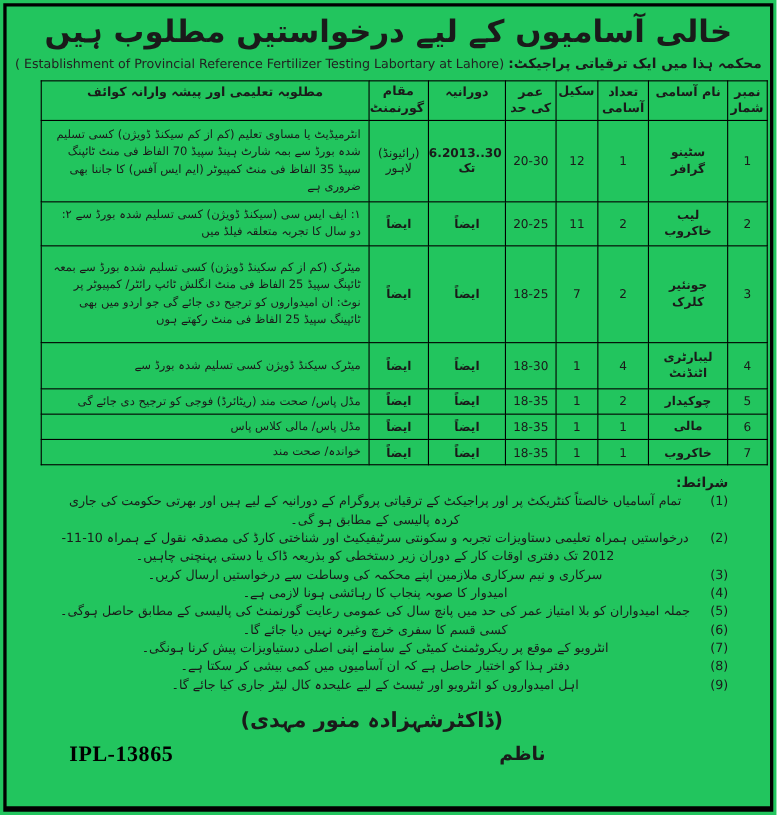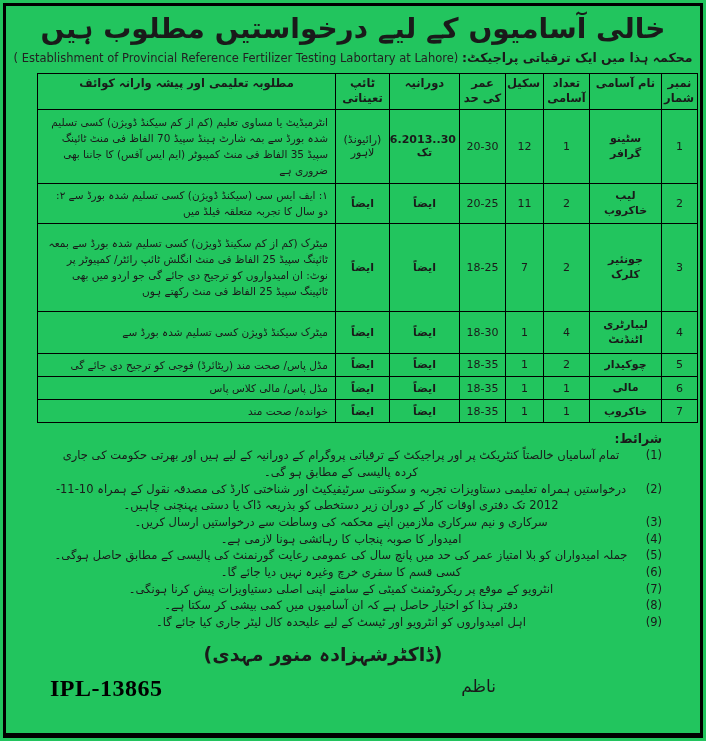--- a/index.html
+++ b/index.html
@@ -89,34 +89,34 @@
     font-weight: bold;
     font-size: 12.5px;
     text-align: right;
     margin-bottom: 1px;
   }
   .cond-item { display: flex; font-size: 11.5px; line-height: 1.45; }
   .cond-num { flex: 0 0 auto; width: 30px; text-align: right; padding-left: 16px; }
   .cond-text { flex: 1 1 auto; text-align: center; }
   .footer { position: absolute; left: 0; right: 0; bottom: 6px; height: 88px; }
   .sig-name {
-    position: absolute; top: 4px; left: 183px; width: 268px;
+    position: absolute; top: 4px; left: 198px; width: 268px;
     direction: rtl; text-align: center;
     font-size: 19px; font-weight: bold;
   }
   .sig-block {
     position: absolute; top: 38px; left: 222px; width: 268px;
     display: flex; direction: rtl; gap: 10px; align-items: flex-start;
   }
-  .sig-title { font-size: 17px; font-weight: normal; line-height: 1.1; }
+  .sig-title { font-size: 17px; font-weight: bold; line-height: 1.1; }
   .sig-org { font-size: 10.5px; font-weight: bold; text-align: center; line-height: 1.55; direction: rtl; }
   .ad-code {
-    position: absolute; top: 36px; left: 44px;
+    position: absolute; top: 36px; left: 57px;
     font-family: "Liberation Serif", serif;
-    font-size: 24px; font-weight: bold; letter-spacing: 0.5px;
+    font-size: 20px; font-weight: bold; letter-spacing: 0.5px;
     color: #000;
   }
 </style>
 </head>
 <body>
 
 <div class="page">
   <div class="frame">
 
     <div class="title">خالی آسامیوں کے لیے درخواستیں مطلوب ہیں</div>
@@ -139,21 +139,21 @@
           <col style="width:298px">
       </colgroup>
       <thead>
         <tr>
           <th>نمبر شمار</th>
           <th>نام آسامی</th>
           <th>تعداد آسامی</th>
           <th>سکیل</th>
           <th>عمر کی حد</th>
           <th>دورانیہ</th>
-          <th>ٹائپ تعیناتی</th>
+          <th>مقام گورنمنٹ</th>
           <th>مطلوبہ تعلیمی اور پیشہ وارانہ کوائف</th>
         </tr>
       </thead>
       <tbody>
         <tr class="r1">
           <td>1</td>
           <td class="name">سٹینو گرافر</td>
           <td>1</td>
           <td>12</td>
           <td>20-30</td>

